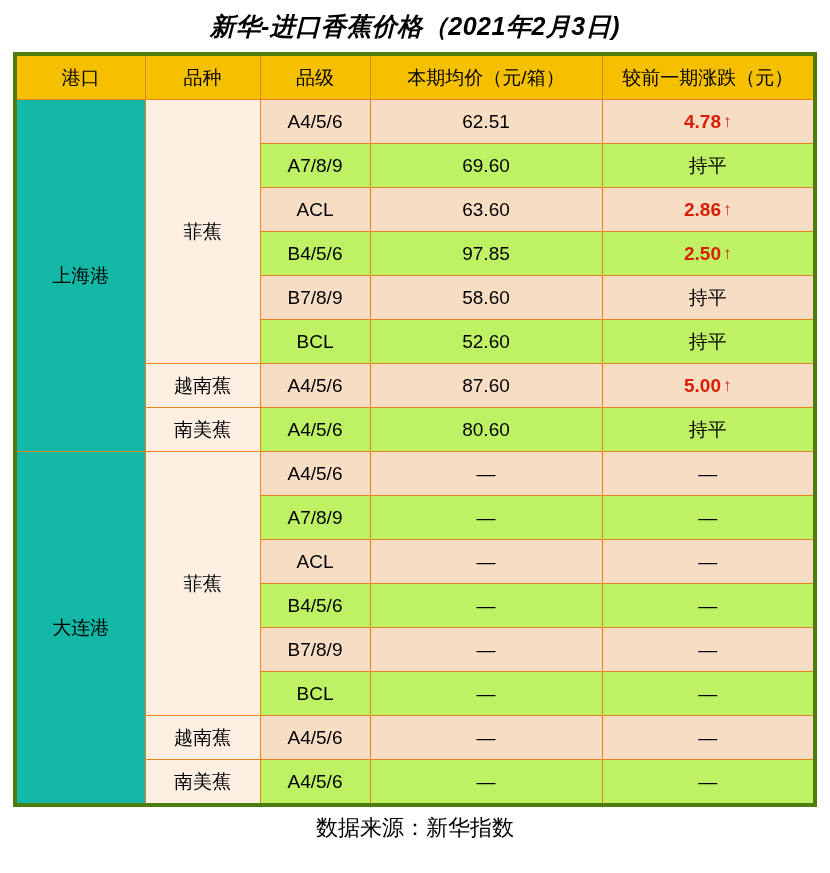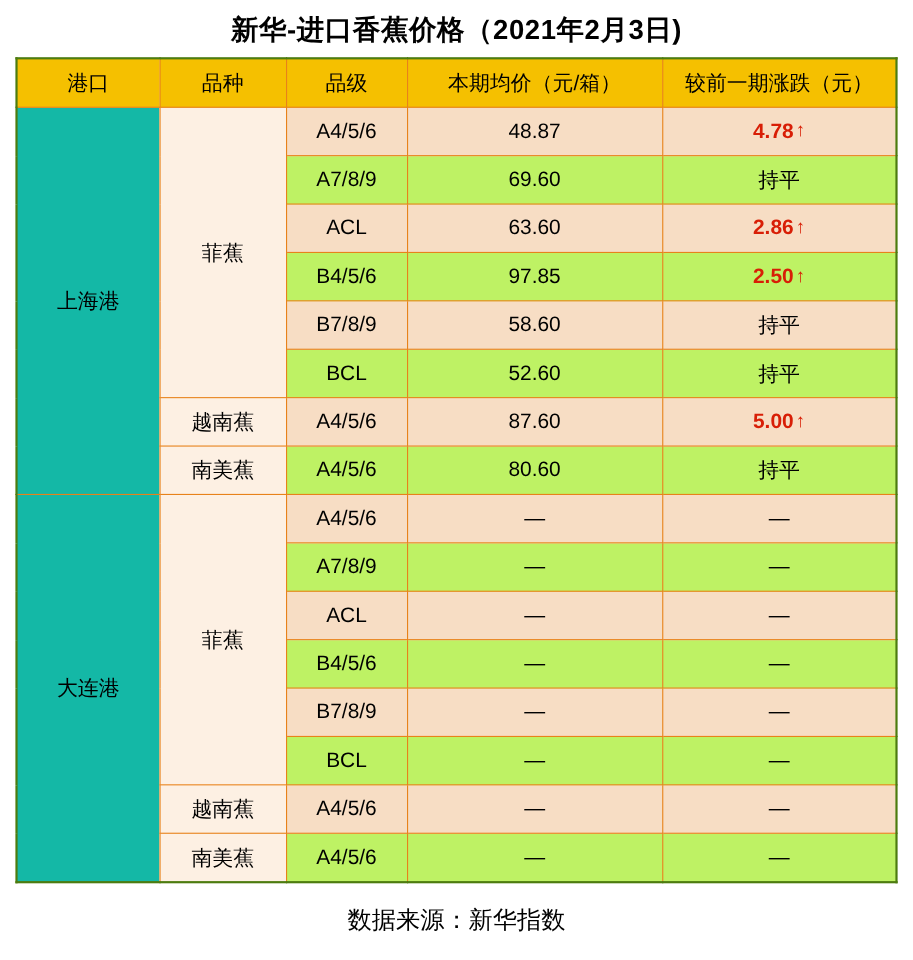--- a/index.html
+++ b/index.html
@@ -23,26 +23,27 @@
     align-items: center;
   }
   .title {
     font-size: 25px;
     font-weight: bold;
     letter-spacing: 0.5px;
     text-align: center;
     margin-top: 10px;
     margin-bottom: 9px;
     color: #000;
+    font-style: italic;
   }
   table.price-table {
     border-collapse: collapse;
     width: 800px;
     table-layout: fixed;
-    border: 2px solid #4d7c0f;
+    border: 4px solid #4d7c0f;
   }
   table.price-table td,
   table.price-table th {
     border: 1px solid #e8821a;
     text-align: center;
     vertical-align: middle;
     font-size: 19px;
     font-weight: normal;
     padding: 0;
     height: 43px;
@@ -69,21 +70,21 @@
     font-weight: bold;
   }
   .arrow {
     font-size: 17px;
     vertical-align: 1px;
     margin-left: 2px;
   }
   .source {
     font-size: 22px;
     text-align: center;
-    margin-top: 19px;
+    margin-top: 6px;
     color: #000;
   }
 </style>
 </head>
 <body>
 
 <div class="page">
 
   <div class="title">新华-进口香蕉价格（2021年2月3日)</div>
 
@@ -102,21 +103,21 @@
         <th>品级</th>
         <th>本期均价（元/箱）</th>
         <th>较前一期涨跌（元）</th>
       </tr>
     </thead>
     <tbody id="table-body">
         <tr>
           <td class="portcell-a" rowspan="8">上海港</td>
           <td class="kindcell" rowspan="6">菲蕉</td>
           <td class="shade-a">A4/5/6</td>
-          <td class="shade-a">48.87</td>
+          <td class="shade-a">62.51</td>
           <td class="shade-a"><span class="up">4.78</span><span class="up arrow">↑</span></td>
         </tr>
         <tr>
           <td class="shade-b">A7/8/9</td>
           <td class="shade-b">69.60</td>
           <td class="shade-b">持平</td>
         </tr>
         <tr>
           <td class="shade-a">ACL</td>
           <td class="shade-a">63.60</td>

